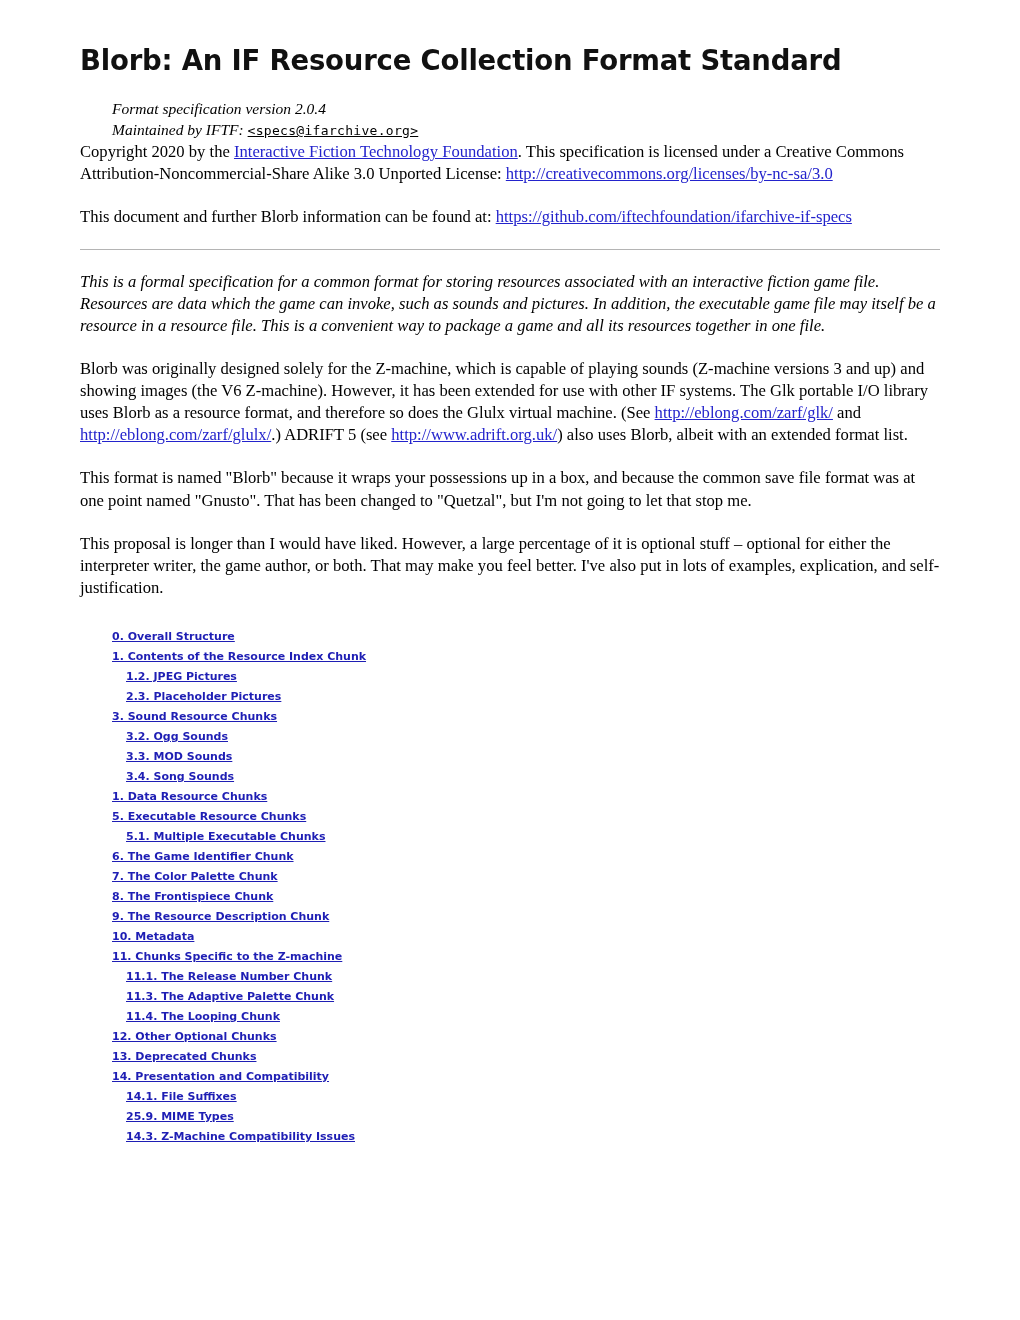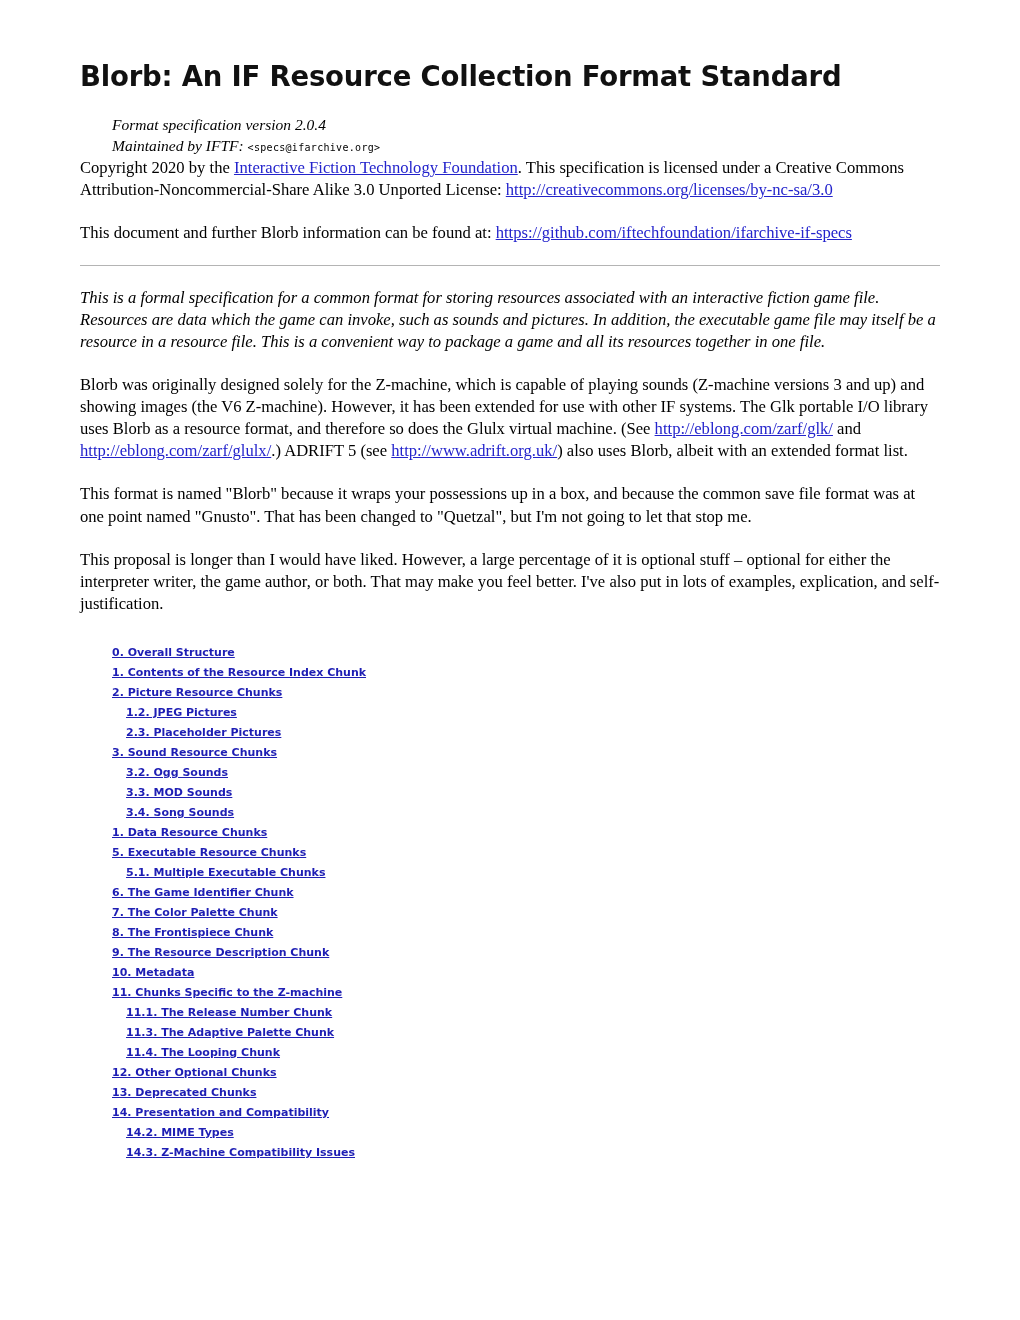--- a/index.html
+++ b/index.html
@@ -12,21 +12,21 @@
     height: 1320px;
     font-family: "Liberation Serif", "DejaVu Serif", serif;
     color: #000000;
     -webkit-font-smoothing: antialiased;
   }
   .page {
     position: relative;
     width: 1020px;
     height: 1304px;
     box-sizing: border-box;
-    padding: 16px 80px;
+    padding: 0 80px;
     overflow: hidden;
   }
   .doc-title {
     font-family: "DejaVu Sans", "Liberation Sans", sans-serif;
     font-weight: bold;
     font-size: 27.5px;
     letter-spacing: -0.2px;
     line-height: 1.2;
     margin: 0;
     padding-top: 44px;
@@ -34,22 +34,23 @@
   }
   .subtitle-block {
     margin: 22px 0 0 32px;
     font-style: italic;
     font-size: 15.5px;
     line-height: 1.35;
   }
   .subtitle-block .mono {
     font-family: "DejaVu Sans Mono", "Liberation Mono", monospace;
     font-style: normal;
-    font-size: 10px;
+    font-size: 13px;
     letter-spacing: 0.3px;
+    text-decoration: underline;
   }
   p.body-par {
     font-size: 16.6px;
     line-height: 1.33;
     margin: 21px 0 0 0;
     text-align: left;
   }
   p.body-par:first-of-type { margin-top: 0; }
   .copy-block { margin-top: 27px; }
   .found-block { margin-top: 19px; }
@@ -110,21 +111,20 @@
     <span>Blorb was originally designed solely for the Z-machine, which is capable of playing sounds (Z-machine versions 3 and up) and showing images (the V6 Z-machine). However, it has been extended for use with other IF systems. The Glk portable I/O library uses Blorb as a resource format, and therefore so does the Glulx virtual machine. (See </span><a class="inline-link" href="#">http://eblong.com/zarf/glk/</a><span> and </span><a class="inline-link" href="#">http://eblong.com/zarf/glulx/</a><span>.) ADRIFT 5 (see </span><a class="inline-link" href="#">http://www.adrift.org.uk/</a><span>) also uses Blorb, albeit with an extended format list.</span>
   </p>
 
   <p class="body-par">This format is named "Blorb" because it wraps your possessions up in a box, and because the common save file format was at one point named "Gnusto". That has been changed to "Quetzal", but I'm not going to let that stop me.</p>
 
   <p class="body-par">This proposal is longer than I would have liked. However, a large percentage of it is optional stuff – optional for either the interpreter writer, the game author, or both. That may make you feel better. I've also put in lots of examples, explication, and self-justification.</p>
 
   <nav class="toc">
       <div class="toc-row"><a class="toc-link" href="#">0. Overall Structure</a></div>
       <div class="toc-row"><a class="toc-link" href="#">1. Contents of the Resource Index Chunk</a></div>
-      <div class="toc-row"><a class="toc-link" href="#">2. Picture Resource Chunks</a></div>
       <div class="toc-row lvl2"><a class="toc-link" href="#">1.2. JPEG Pictures</a></div>
       <div class="toc-row lvl2"><a class="toc-link" href="#">2.3. Placeholder Pictures</a></div>
       <div class="toc-row"><a class="toc-link" href="#">3. Sound Resource Chunks</a></div>
       <div class="toc-row lvl2"><a class="toc-link" href="#">3.2. Ogg Sounds</a></div>
       <div class="toc-row lvl2"><a class="toc-link" href="#">3.3. MOD Sounds</a></div>
       <div class="toc-row lvl2"><a class="toc-link" href="#">3.4. Song Sounds</a></div>
       <div class="toc-row"><a class="toc-link" href="#">1. Data Resource Chunks</a></div>
       <div class="toc-row"><a class="toc-link" href="#">5. Executable Resource Chunks</a></div>
       <div class="toc-row lvl2"><a class="toc-link" href="#">5.1. Multiple Executable Chunks</a></div>
       <div class="toc-row"><a class="toc-link" href="#">6. The Game Identifier Chunk</a></div>
@@ -132,17 +132,18 @@
       <div class="toc-row"><a class="toc-link" href="#">8. The Frontispiece Chunk</a></div>
       <div class="toc-row"><a class="toc-link" href="#">9. The Resource Description Chunk</a></div>
       <div class="toc-row"><a class="toc-link" href="#">10. Metadata</a></div>
       <div class="toc-row"><a class="toc-link" href="#">11. Chunks Specific to the Z-machine</a></div>
       <div class="toc-row lvl2"><a class="toc-link" href="#">11.1. The Release Number Chunk</a></div>
       <div class="toc-row lvl2"><a class="toc-link" href="#">11.3. The Adaptive Palette Chunk</a></div>
       <div class="toc-row lvl2"><a class="toc-link" href="#">11.4. The Looping Chunk</a></div>
       <div class="toc-row"><a class="toc-link" href="#">12. Other Optional Chunks</a></div>
       <div class="toc-row"><a class="toc-link" href="#">13. Deprecated Chunks</a></div>
       <div class="toc-row"><a class="toc-link" href="#">14. Presentation and Compatibility</a></div>
-      <div class="toc-row lvl2"><a class="toc-link" href="#">14.2. MIME Types</a></div>
+      <div class="toc-row lvl2"><a class="toc-link" href="#">14.1. File Suffixes</a></div>
+      <div class="toc-row lvl2"><a class="toc-link" href="#">25.9. MIME Types</a></div>
       <div class="toc-row lvl2"><a class="toc-link" href="#">14.3. Z-Machine Compatibility Issues</a></div>
     </nav>
 
 </div>
 
 </body></html>

